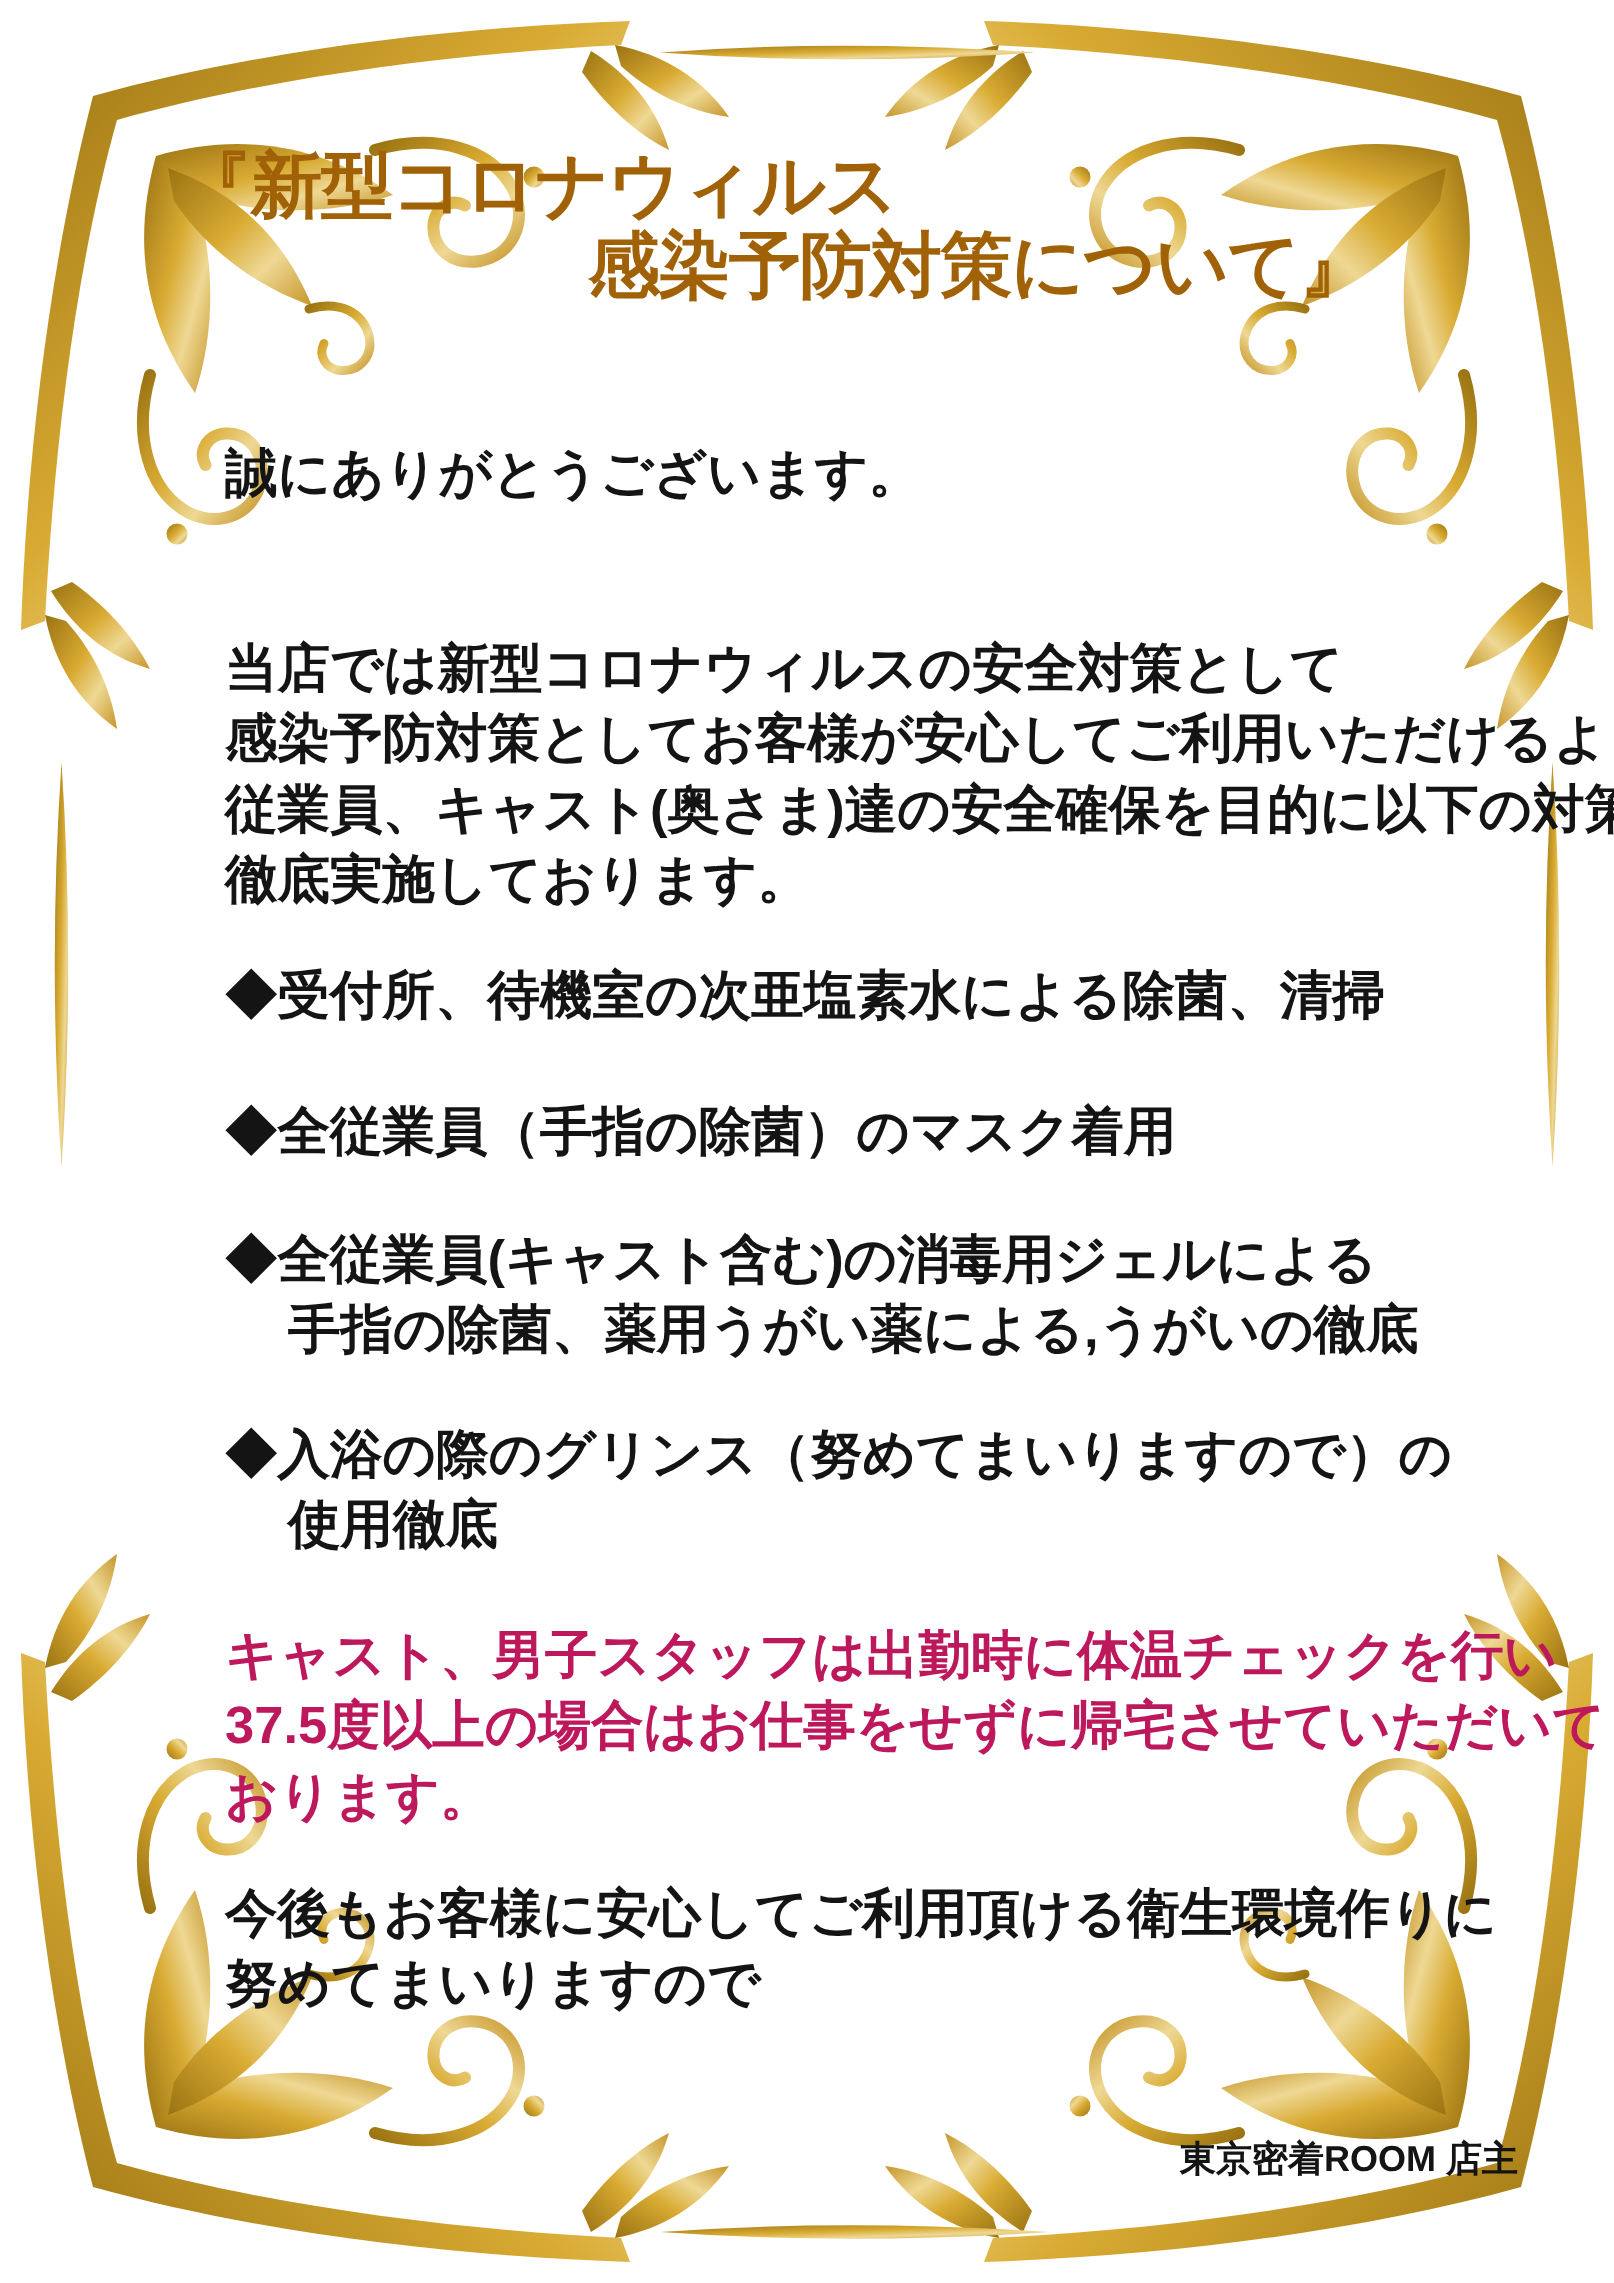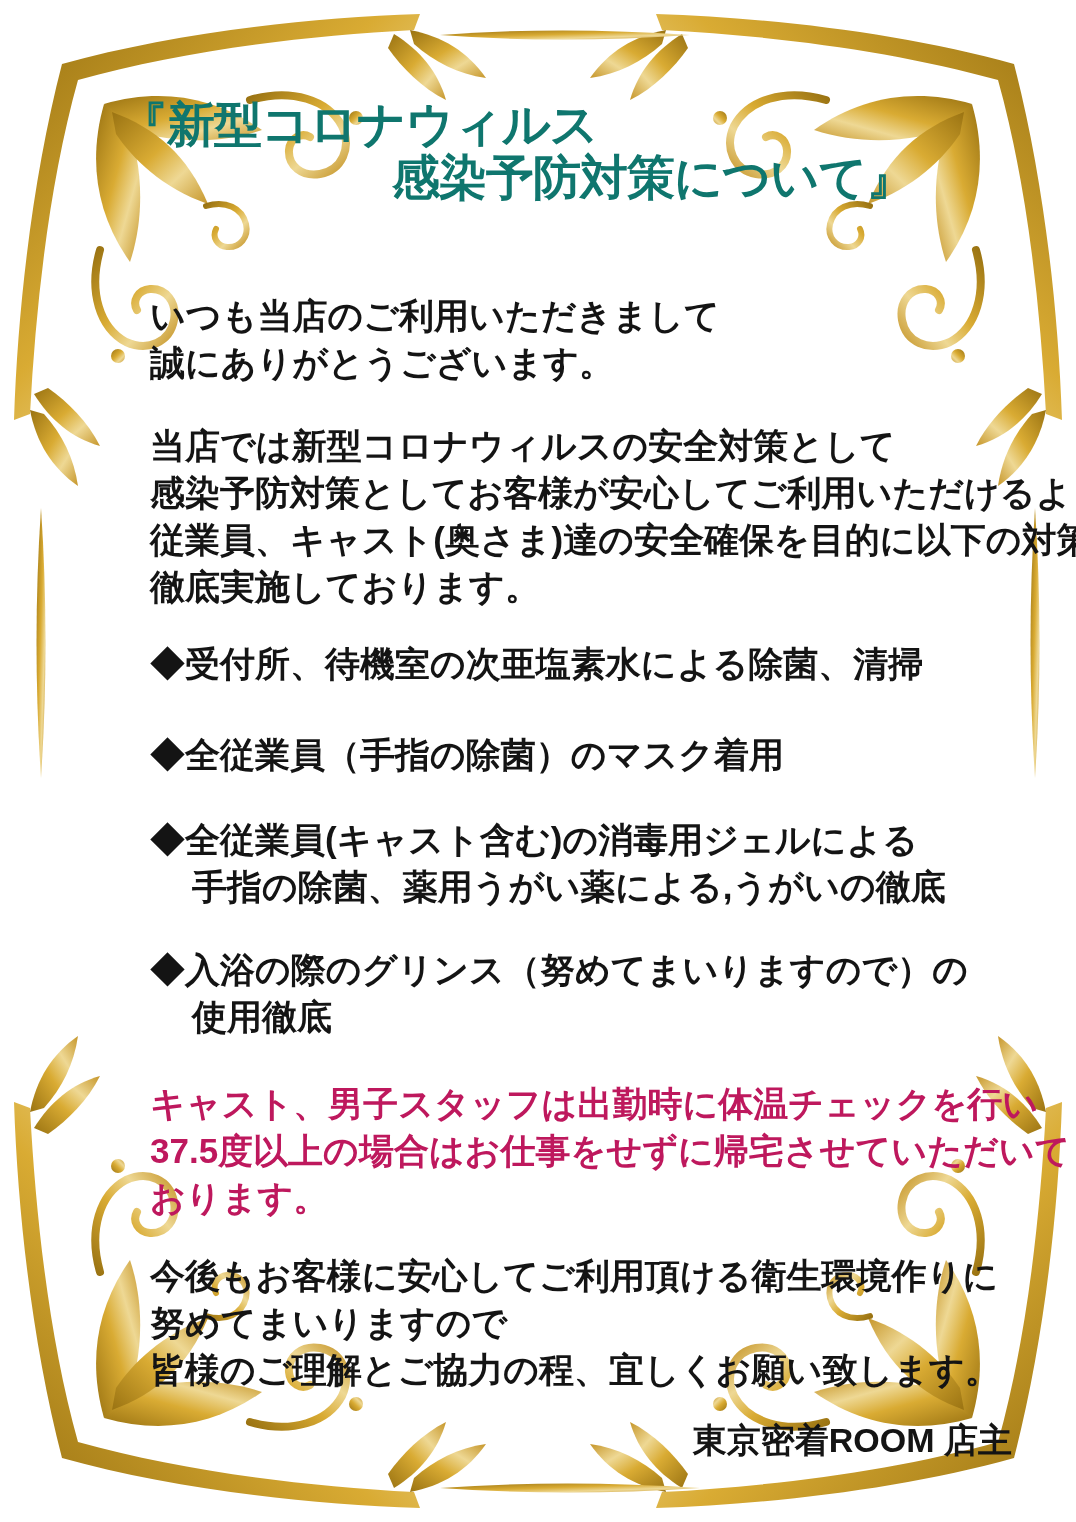--- a/index.html
+++ b/index.html
@@ -23,21 +23,21 @@
   .content { position: relative; z-index: 1; }
 
   .title {
     position: absolute;
     left: 120px;
     top: 98px;
     margin: 0;
     font-size: 48px;
     line-height: 53px;
     letter-spacing: -1px;
-    color: #0f766e;
+    color: #a16207;
     white-space: nowrap;
   }
   .title .l2 { margin-left: 272px; }
 
   .block {
     position: absolute;
     left: 150px;
     font-size: 35px;
     line-height: 47px;
     color: #141414;
@@ -51,21 +51,21 @@
   .measure-2  { top: 731px; }
   .measure-3  { top: 816px; }
   .measure-4  { top: 946px; }
   .alert      { top: 1080px; color: #be185d; }
   .closing    { top: 1252px; }
 
   .signature {
     position: absolute;
     top: 1420px;
     right: 64px;
-    font-size: 34px;
+    font-size: 24px;
     line-height: 40px;
     color: #141414;
     white-space: nowrap;
   }
 </style>
 </head>
 <body>
 
 <div class="page">
 
@@ -113,21 +113,20 @@
   </svg>
 
   <div class="content">
 
     <h1 class="title">
       <div class="l1">『新型コロナウィルス</div>
       <div class="l2">感染予防対策について』</div>
     </h1>
 
     <section class="block greeting">
-      <div>いつも当店のご利用いただきまして</div>
       <div>誠にありがとうございます。</div>
     </section>
 
     <section class="block intro">
       <div>当店では新型コロナウィルスの安全対策として</div>
       <div>感染予防対策としてお客様が安心してご利用いただけるよう</div>
       <div>従業員、キャスト(奥さま)達の安全確保を目的に以下の対策を</div>
       <div>徹底実施しております。</div>
     </section>
 
@@ -151,19 +150,18 @@
 
     <section class="block alert">
       <div>キャスト、男子スタッフは出勤時に体温チェックを行い</div>
       <div>37.5度以上の場合はお仕事をせずに帰宅させていただいて</div>
       <div>おります。</div>
     </section>
 
     <section class="block closing">
       <div>今後もお客様に安心してご利用頂ける衛生環境作りに</div>
       <div>努めてまいりますので</div>
-      <div>皆様のご理解とご協力の程、宜しくお願い致します。</div>
     </section>
 
     <div class="signature">東京密着ROOM 店主</div>
 
   </div>
 </div>
 
 </body></html>

